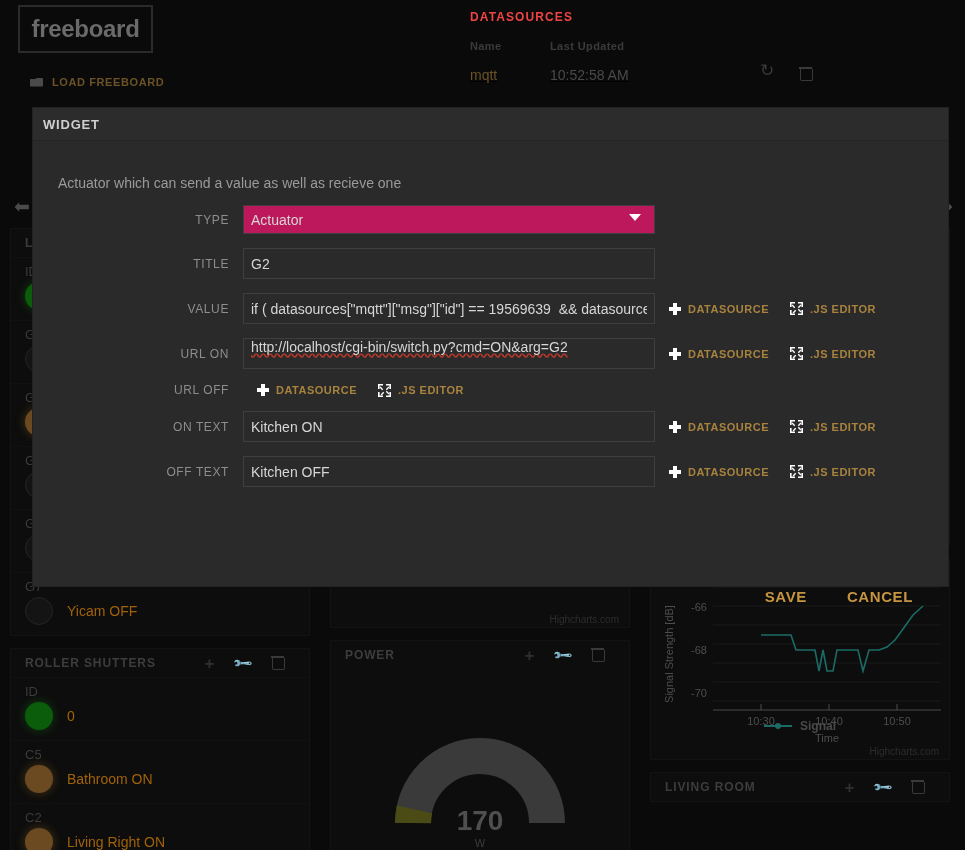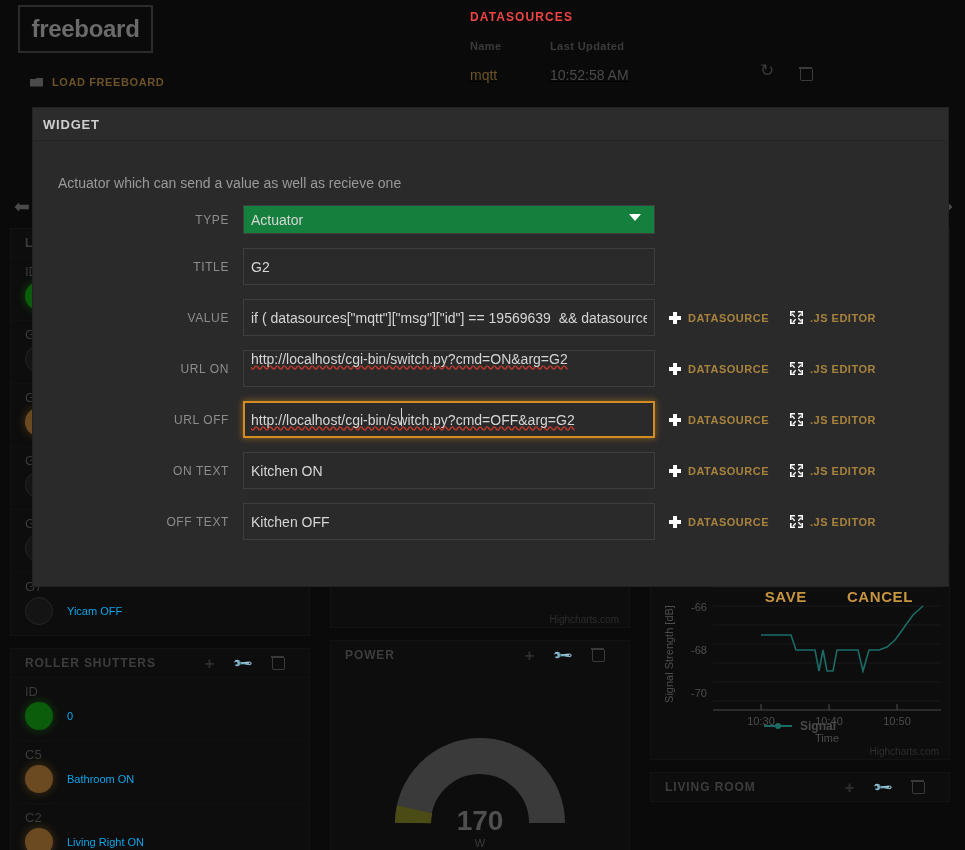--- a/index.html
+++ b/index.html
@@ -92,21 +92,21 @@
   .ic-plus { font-size: 17px; line-height: 1; color:#2f2f2f; }
   .ic-wrench { font-size: 13px; color:#2f2f2f; transform: rotate(-45deg); display:inline-block; }
 
   .kv-row { padding: 6px 14px 10px 14px; border-top: 1px solid #111; }
   .kv-key { font-size: 13px; color:#3b3b3b; margin-bottom: 3px; }
   .kv-line { display:flex; align-items:center; gap: 14px; }
   .dot { width: 28px; height: 28px; border-radius: 50%; flex: 0 0 28px; }
   .dot-green { background:#0b5c0b; box-shadow: 0 0 10px 1px rgba(30,160,30,.28); }
   .dot-amber { background:#6b4a22; box-shadow: 0 0 10px 1px rgba(200,140,40,.25); }
   .dot-off { background:#141414; border: 1px solid #242424; }
-  .kv-val { font-size: 11px; color:#0ea5e9; }
+  .kv-val { font-size: 14px; color:#a16207; }
 
   
   .gauge-wrap { height: 190px; position:relative; }
   .gauge { position:absolute; left:50%; top:58px; transform: translateX(-50%); }
   .gauge-num {
     position:absolute; left:50%; top:136px; transform: translateX(-50%);
     font-size: 28px; font-weight: bold; color:#4f4f4f; text-align:center;
   }
   .gauge-unit {
     position:absolute; left:50%; top:168px; transform: translateX(-50%);
@@ -145,34 +145,34 @@
 
   .frow {
     display:flex; align-items:center; margin-top: 14px; padding-left: 25px;
   }
   .flabel {
     width: 185px; text-align:right; padding-right: 14px;
     font-size: 12px; color:#8d8d8d; letter-spacing:.6px;
   }
   .fctl { position:relative; }
   .finput {
-    width: 412px; height: 37px;
+    width: 412px; height: 31px;
     background:#2a2a2a; border:1px solid #3e3e3e;
     color:#d6d6d6; font-size:14px; padding: 0 7px;
     font-family:"Liberation Sans", sans-serif;
     outline: none;
   }
   .finput.focused {
     border:2px solid #d28c22;
     box-shadow: 0 0 6px 1px rgba(210,140,34,.45);
     padding: 0 6px;
   }
   .fselect {
     width: 412px; height: 29px;
-    background:#15803d; border:1px solid #3e3e3e;
+    background:#be185d; border:1px solid #3e3e3e;
     color:#d6d6d6; font-size:14px; padding: 0 7px;
     display:flex; align-items:center;
   }
   .chevron {
     position:absolute; right: 14px; top: 9px;
     width: 0; height: 0;
     border-left: 6px solid transparent; border-right: 6px solid transparent;
     border-top: 7px solid #ffffff;
   }
   .spell { text-decoration: underline wavy #c0392b; text-decoration-skip-ink: none; }
@@ -489,26 +489,20 @@
               </g>
                 </svg>
             </span>
             <span>.JS EDITOR</span>
           </span>
         </div>
       </div>
 
       <div class="frow">
         <div class="flabel">URL OFF</div>
-        <div class="fctl">
-          <div class="finput focused" style="display:flex;align-items:center;position:relative;">
-            <span class="spell">http://localhost/cgi-bin/switch.py?cmd=OFF&amp;arg=G2</span>
-            <span class="cursor-bar"></span>
-          </div>
-        </div>
         <div class="faction">
           <span class="act-ds">
             <span class="plus-ic"></span>
             <span>DATASOURCE</span>
           </span>
           <span class="act-js">
             <span class="expand-ic">
               <svg width="13" height="13" viewBox="0 0 13 13">
                   <g fill="#fff">
                 <path d="M0 0h5v1.6H1.6V5H0z"></path>

